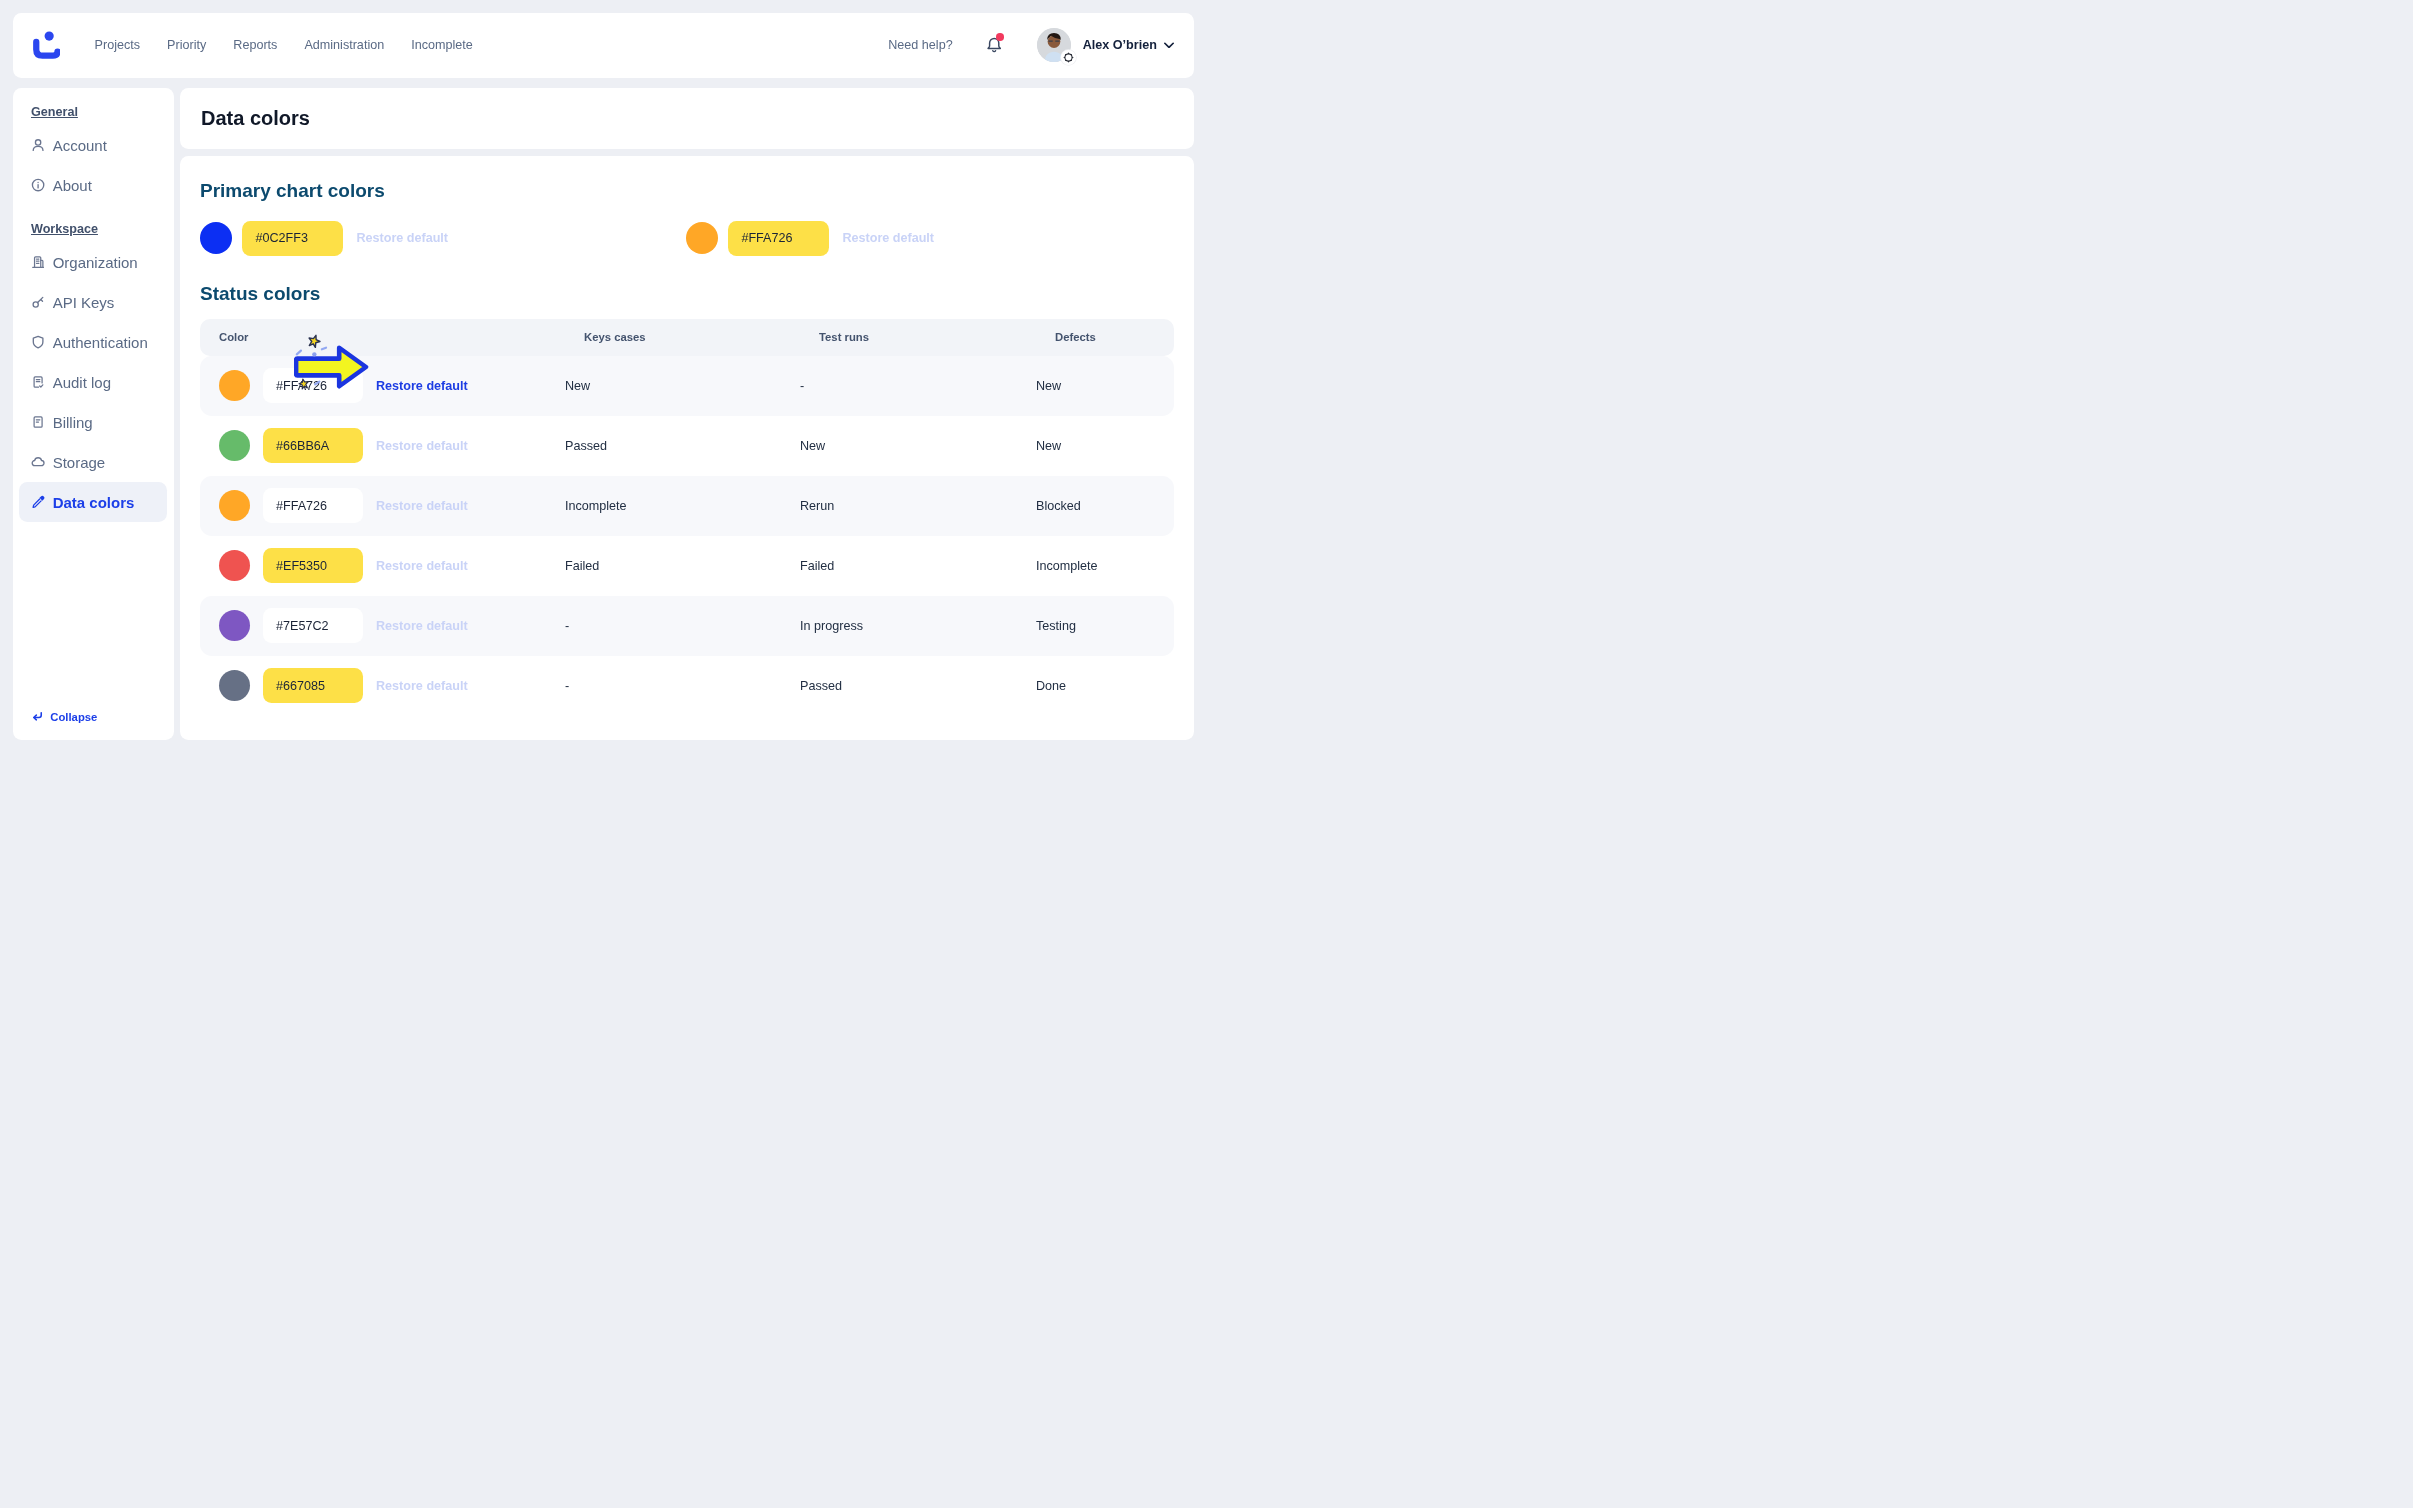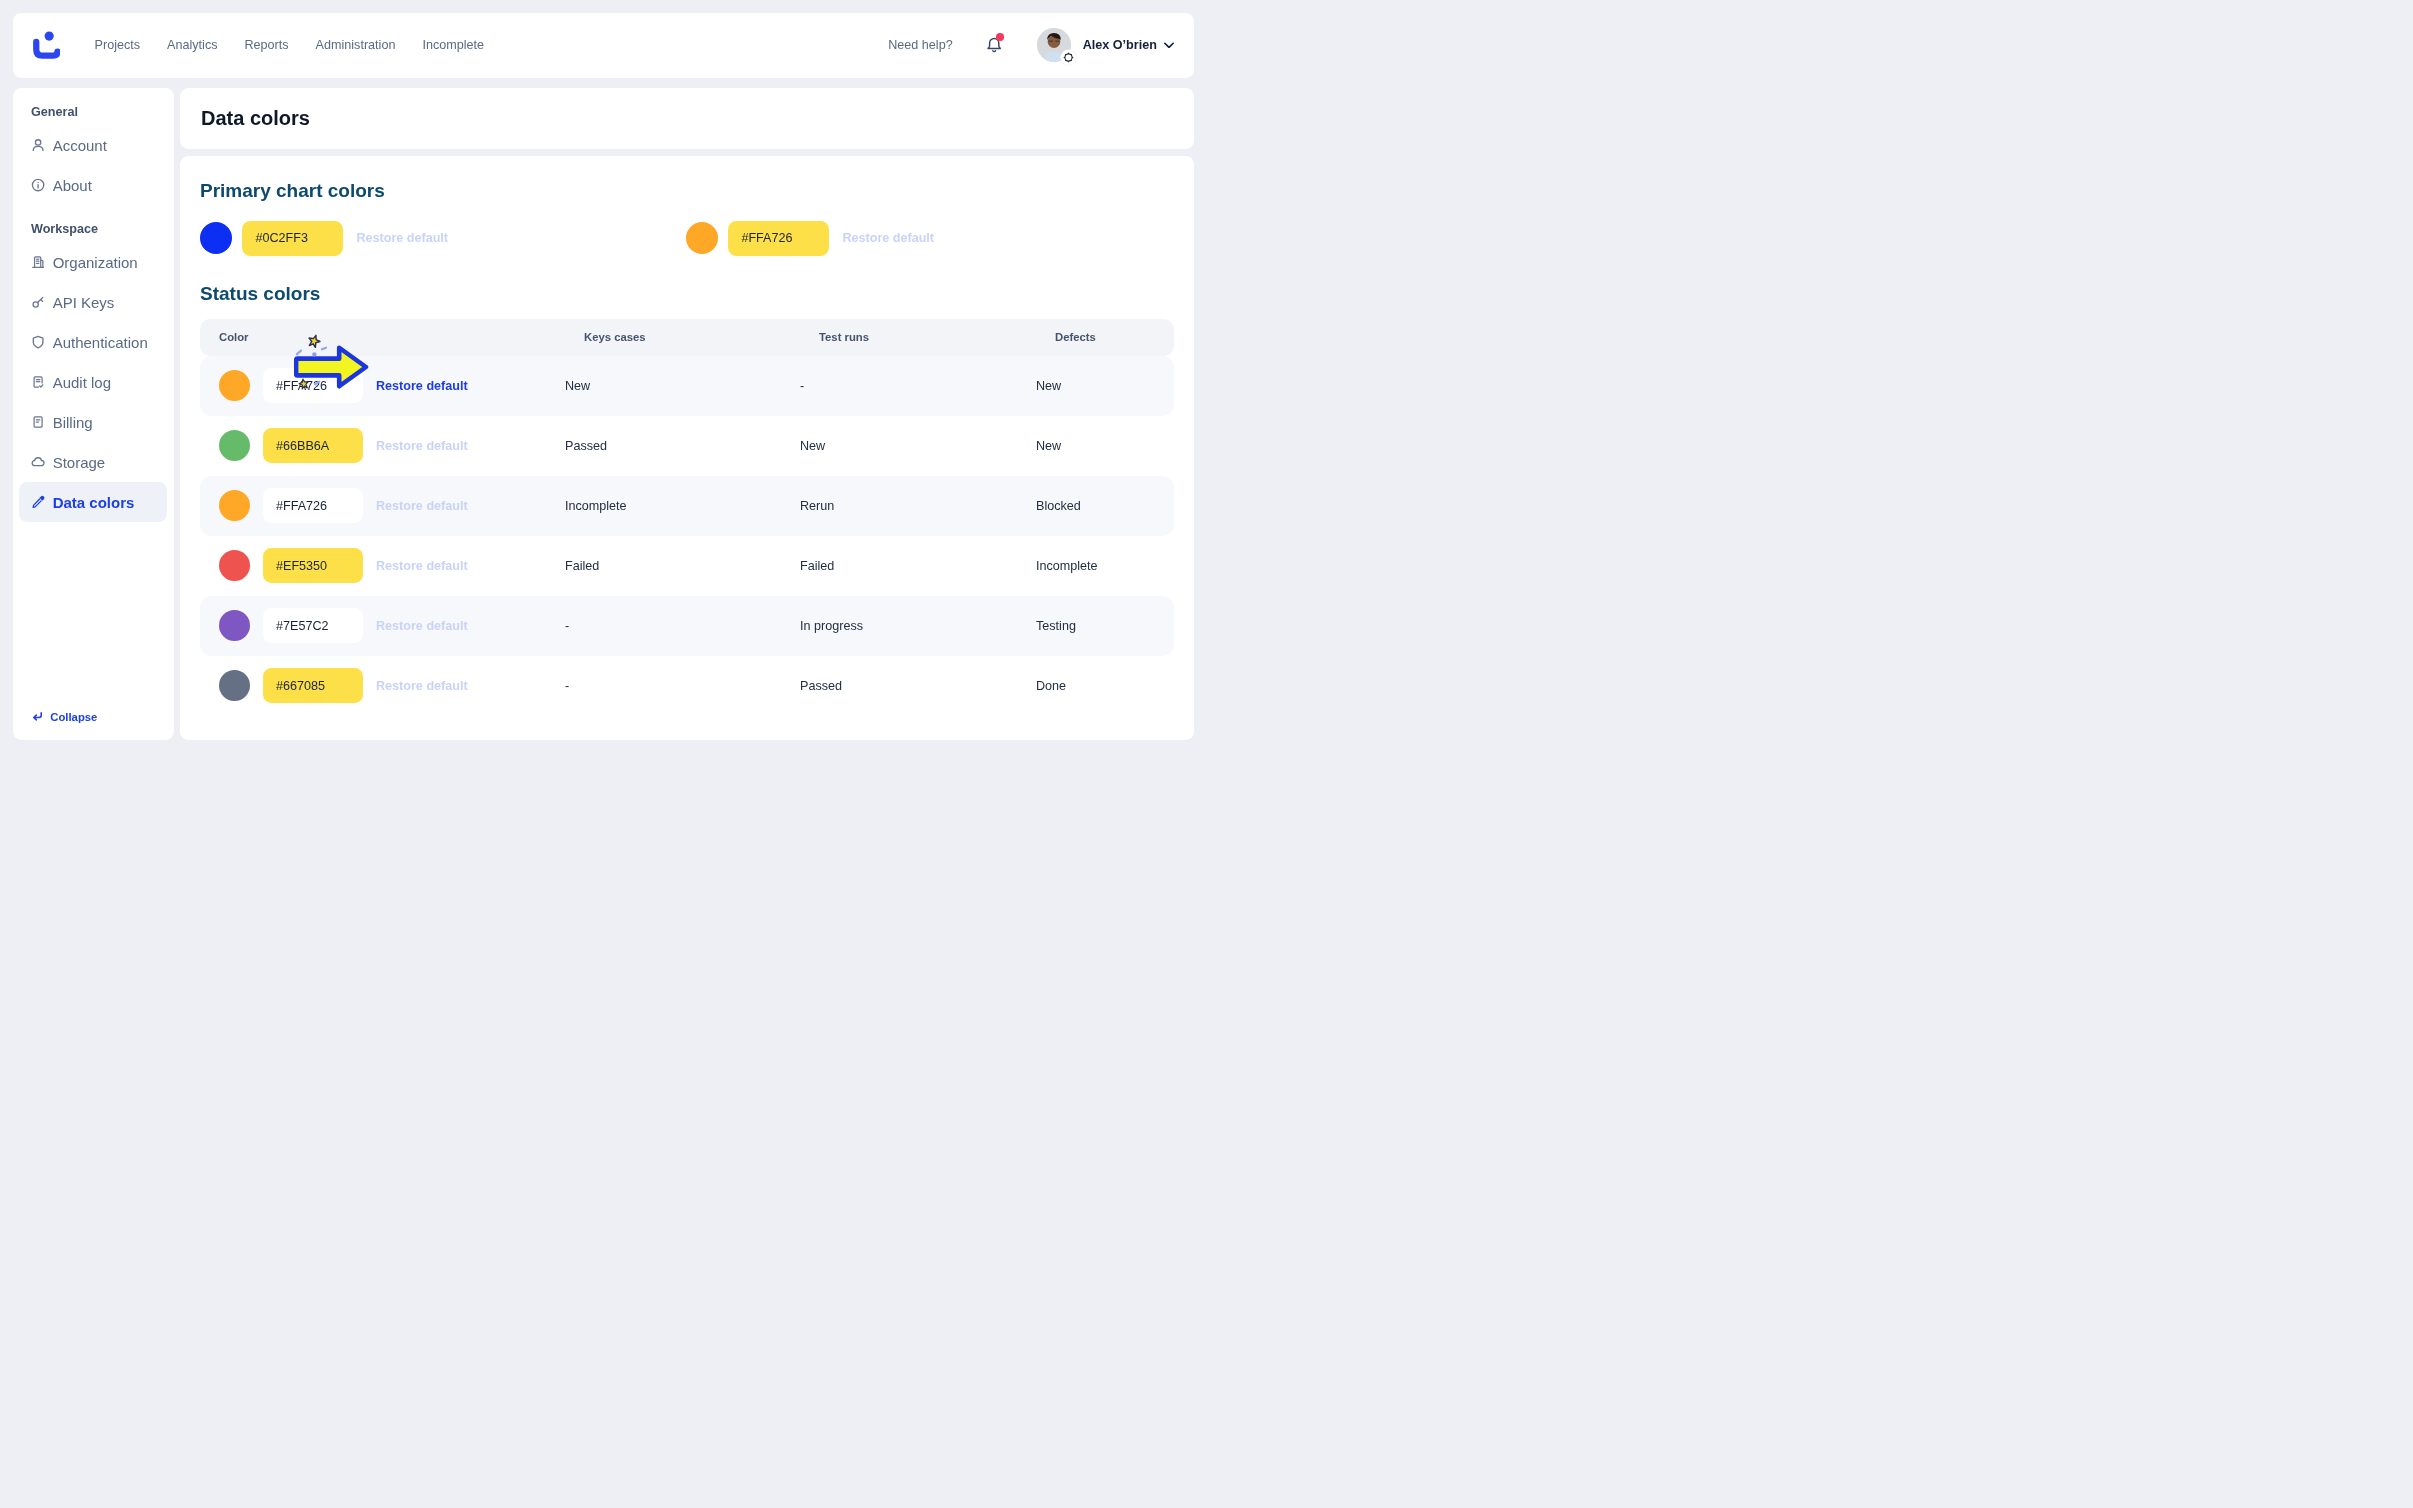--- a/index.html
+++ b/index.html
@@ -26,21 +26,21 @@
             background:radial-gradient(circle at 50% 35%, #e9eaec 0%, #cfd3d8 85%); overflow:visible; cursor:pointer; }
   .avatar svg.photo { border-radius:50%; display:block; }
   .avatar .badge { position:absolute; right:-5px; bottom:-3.4px; width:15px; height:15px; background:#fff; border-radius:50%;
                    display:flex; align-items:center; justify-content:center; box-shadow:0 0 0 0.8px #f0f1f4; }
   .username { margin-left:11.7px; font-size:12.6px; font-weight:700; color:#14213c; cursor:pointer; }
   .chev { margin-left:7.5px; cursor:pointer; display:flex; }
 
   
   .sidebar { left:12.6px; top:88px; width:161px; bottom:14.2px; padding-top:15px; }
   .side-label { height:17px; margin:15px 0 5px; padding-left:18.4px; font-size:12.6px; font-weight:600; color:#41506b;
-                display:flex; align-items:center; }
+                display:flex; align-items:center;text-decoration:underline; }
   .side-label:first-child { margin-top:0; }
   .side-item { height:40px; margin:0 6.7px; padding-left:11.7px; display:flex; align-items:center; gap:7.5px;
                font-size:15px; color:#5a6a85; border-radius:8.4px; cursor:pointer; }
   .side-item .ic { width:14.2px; height:14.2px; display:flex; color:#6b7690; flex:0 0 auto; }
   .side-item.active { background:#eef1f8; color:#1c3fe8; font-weight:600; }
   .side-item.active .ic { color:#1c3fe8; }
   .collapse { position:absolute; left:18.4px; bottom:17px; display:flex; align-items:center; gap:6.7px;
               color:#1c3fe8; font-size:11.3px; font-weight:700; cursor:pointer; }
 
   
@@ -83,21 +83,21 @@
 </head>
 <body>
 
 <header class="card topbar">
   <svg class="logo" viewBox="0 0 36 34">
     <circle cx="23" cy="6" r="5.5" fill="#2b46ef"></circle>
     <path d="M7.5 13 V22 Q7.5 29.5 15 29.5 H27.5 Q33 29.5 33 24.5" fill="none" stroke="#2b46ef" stroke-width="7.5" stroke-linecap="round"></path>
   </svg>
   <nav class="mainnav">
     <span class="navitem">Projects</span>
-    <span class="navitem">Analytics</span>
+    <span class="navitem">Priority</span>
     <span class="navitem">Reports</span>
     <span class="navitem">Administration</span>
     <span class="navitem">Incomplete</span>
   </nav>
   <div class="top-right">
     <span class="help">Need help?</span>
     <span class="bell">
       <svg viewBox="0 0 24 24" width="18.4" height="20" fill="none" stroke="#3a4760" stroke-width="1.9" stroke-linecap="round" stroke-linejoin="round">
         <path d="M12 3.5a6 6 0 0 0-6 6v3.4c0 .9-.35 1.7-1 2.3l-1 1.3h16l-1-1.3c-.65-.6-1-1.4-1-2.3v-3.4a6 6 0 0 0-6-6z"></path>
         <path d="M10.2 19.5a2 2 0 0 0 3.6 0"></path>

